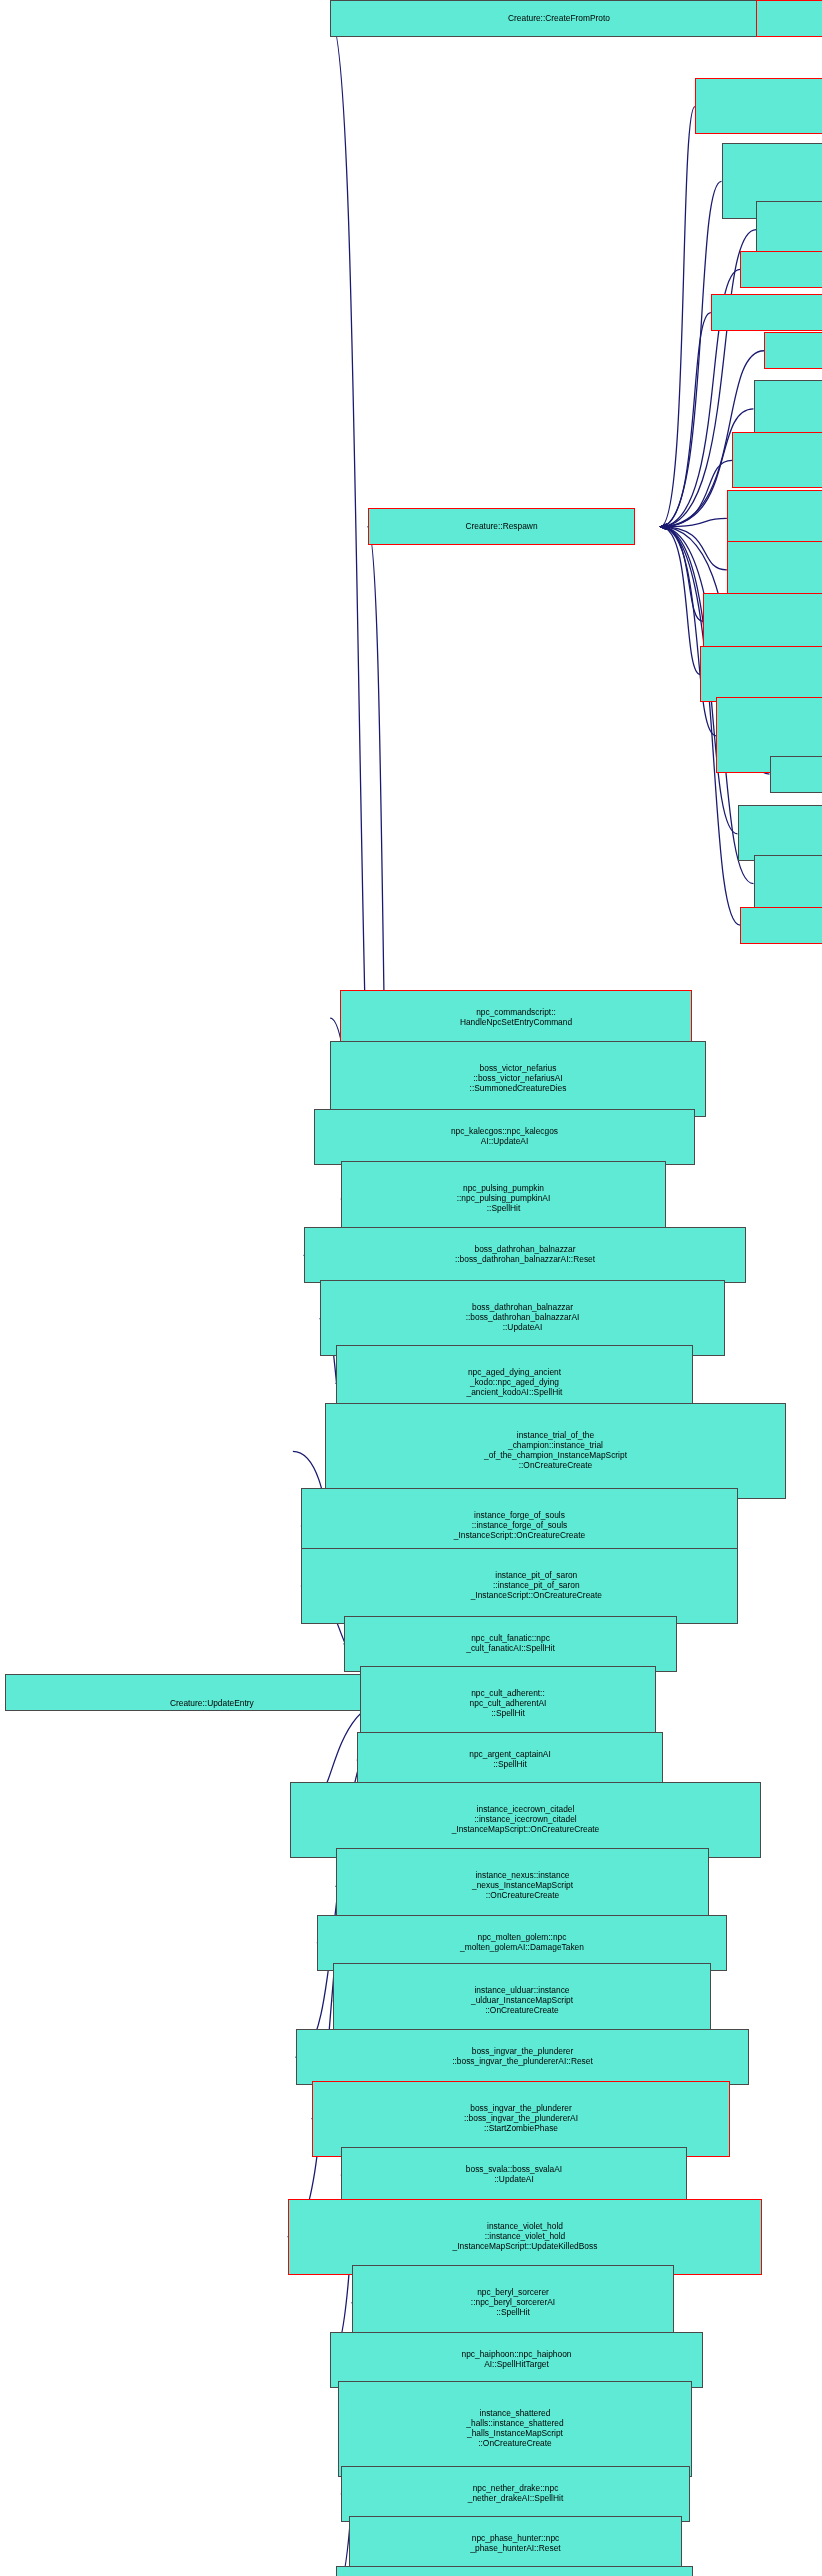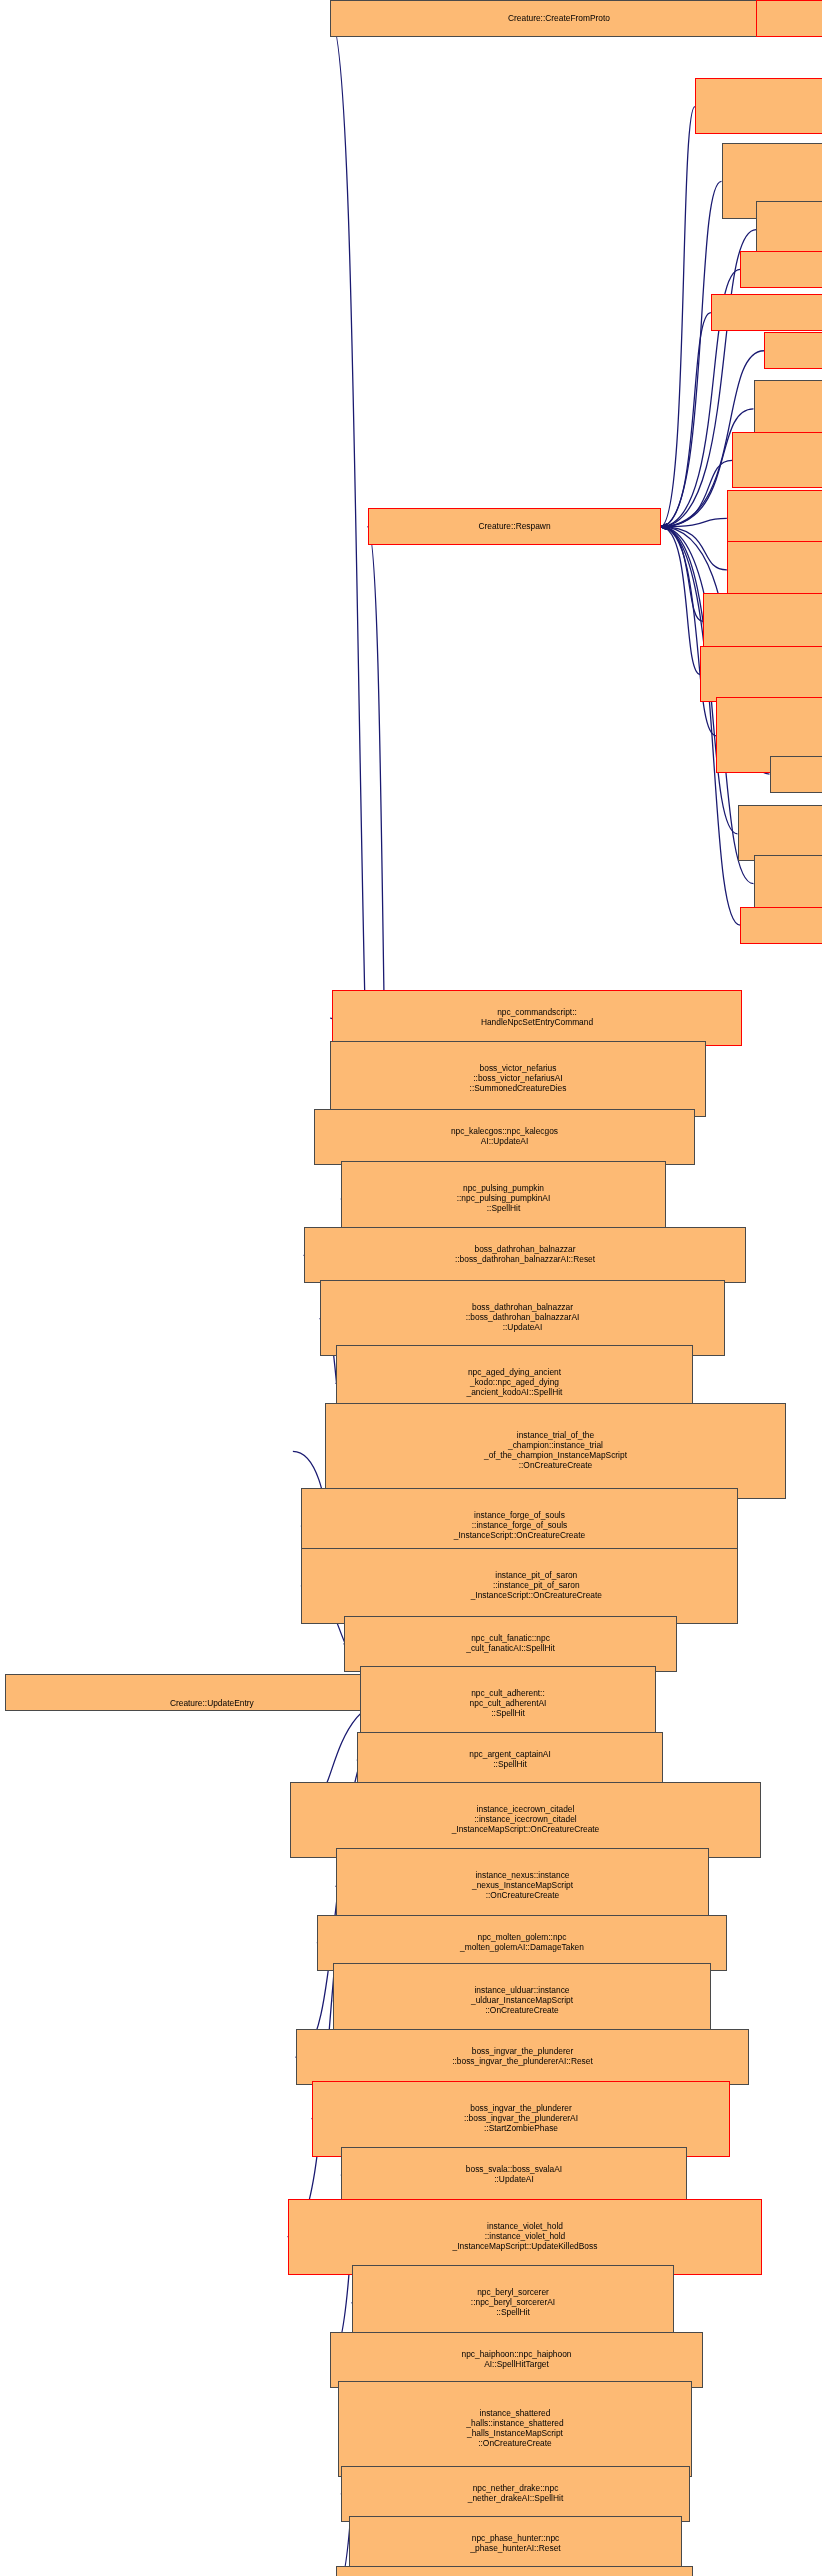--- a/index.html
+++ b/index.html
@@ -2,21 +2,21 @@
 <html style="font-size:13px"><head>
 <meta charset="utf-8">
 <style>
   html,body{margin:0;padding:0;background:#ffffff;}
   body{font-family:"Liberation Sans","DejaVu Sans",sans-serif;}
   #graph{position:relative;width:822px;height:2576px;background:#ffffff;overflow:hidden;}
   #edges{position:absolute;left:0;top:0;width:822px;height:2576px;}
   .node{
     position:absolute;
     box-sizing:border-box;
-    background:#fdba74;
+    background:#5eead4;
     display:flex;
     align-items:center;
     justify-content:center;
     text-align:center;
     font-size:8.4px;
     line-height:9.8px;
     color:#000000;
     letter-spacing:0px;
     padding:0.8px 2.4px;
     white-space:pre-line;
@@ -86,39 +86,39 @@
         <path d="M421.64,3028.41 C466.46,3028.41 439.568,2109.33 521.24,2109.33" marker-end="url(#arrow)"></path>
         <path d="M424.96,3109.14 C468.286,3109.14 442.2904,2109.33 521.24,2109.33" marker-end="url(#arrow)"></path>
         <path d="M434.91999999999996,3171.24 C473.764,3171.24 450.45759999999996,2109.33 521.24,2109.33" marker-end="url(#arrow)"></path>
         <path d="M418.32,3233.3399999999997 C464.634,3233.3399999999997 436.8456,2109.33 521.24,2109.33" marker-end="url(#arrow)"></path>
       </g>
   </svg>
   <div id="nodes">
       <div class="node black thick" style="left: 5.3px; top: 1674px; width: 413px; height: 37px;"><span>Creature::UpdateEntry</span></div>
       <div class="node black" style="left: 330px; top: 0px; width: 458px; height: 37px;"><span>Creature::CreateFromProto</span></div>
       <div class="node red" style="left: 756px; top: 0px; width: 274px; height: 37px;"></div>
-      <div class="node red" style="left: 368px; top: 508px; width: 293px; height: 37px; text-align: center;"><span>Creature::Respawn</span></div>
+      <div class="node red" style="left: 368px; top: 508px; width: 267px; height: 37px; text-align: center;"><span>Creature::Respawn</span></div>
       <div class="node red" style="left: 695px; top: 78px; width: 429px; height: 56px;"></div>
       <div class="node black" style="left: 722px; top: 143px; width: 370px; height: 76px;"></div>
       <div class="node black" style="left: 756px; top: 201px; width: 258px; height: 56px;"></div>
       <div class="node red" style="left: 740px; top: 251px; width: 282px; height: 37px;"></div>
       <div class="node red" style="left: 711px; top: 294px; width: 394px; height: 37px;"></div>
       <div class="node red" style="left: 764px; top: 332px; width: 272px; height: 37px;"></div>
       <div class="node black" style="left: 754px; top: 380px; width: 258px; height: 56px;"></div>
       <div class="node red" style="left: 732px; top: 432px; width: 354px; height: 56px;"></div>
       <div class="node red" style="left: 727px; top: 490px; width: 349px; height: 56px;"></div>
       <div class="node red" style="left: 727px; top: 541px; width: 354px; height: 56px;"></div>
       <div class="node red" style="left: 703px; top: 593px; width: 410px; height: 56px;"></div>
       <div class="node red" style="left: 700px; top: 646px; width: 413px; height: 56px;"></div>
       <div class="node red" style="left: 716px; top: 697px; width: 378px; height: 76px;"></div>
       <div class="node black" style="left: 770px; top: 756px; width: 216px; height: 37px;"></div>
       <div class="node black" style="left: 738px; top: 805px; width: 333px; height: 56px;"></div>
       <div class="node black" style="left: 754px; top: 855px; width: 298px; height: 56px;"></div>
       <div class="node red" style="left: 740px; top: 907px; width: 320px; height: 37px;"></div>
-      <div class="node red" style="left: 332px; top: 990px; width: 410px; height: 56px; text-align: center;"><span>npc_commandscript::
+      <div class="node red" style="left: 340px; top: 990px; width: 352px; height: 56px; text-align: center;"><span>npc_commandscript::
 HandleNpcSetEntryCommand</span></div>
       <div class="node black" style="left: 330px; top: 1041px; width: 376px; height: 76px; justify-content: center;"><span>boss_victor_nefarius
 ::boss_victor_nefariusAI
 ::SummonedCreatureDies</span></div>
       <div class="node black" style="left: 314px; top: 1109px; width: 381px; height: 56px;"><span>npc_kalecgos::npc_kalecgos
 AI::UpdateAI</span></div>
       <div class="node black" style="left: 341px; top: 1161px; width: 325px; height: 76px;"><span>npc_pulsing_pumpkin
 ::npc_pulsing_pumpkinAI
 ::SpellHit</span></div>
       <div class="node black" style="left: 304px; top: 1227px; width: 442px; height: 56px;"><span>boss_dathrohan_balnazzar

